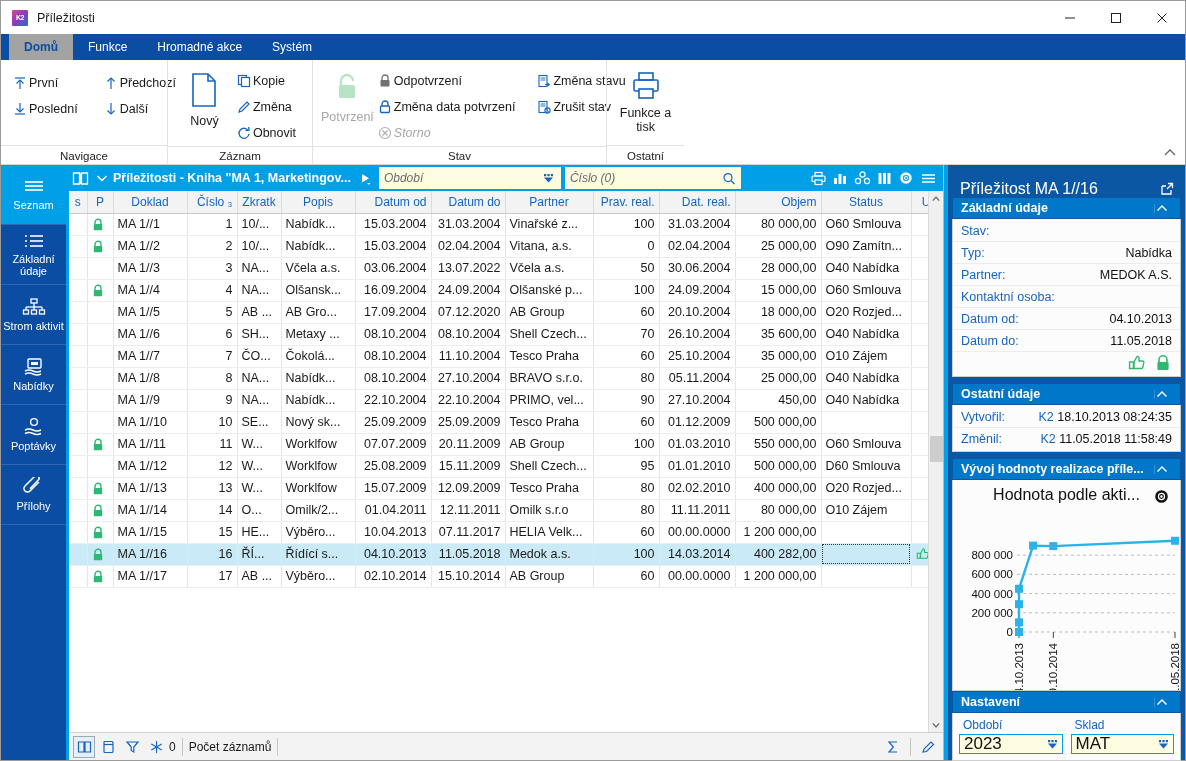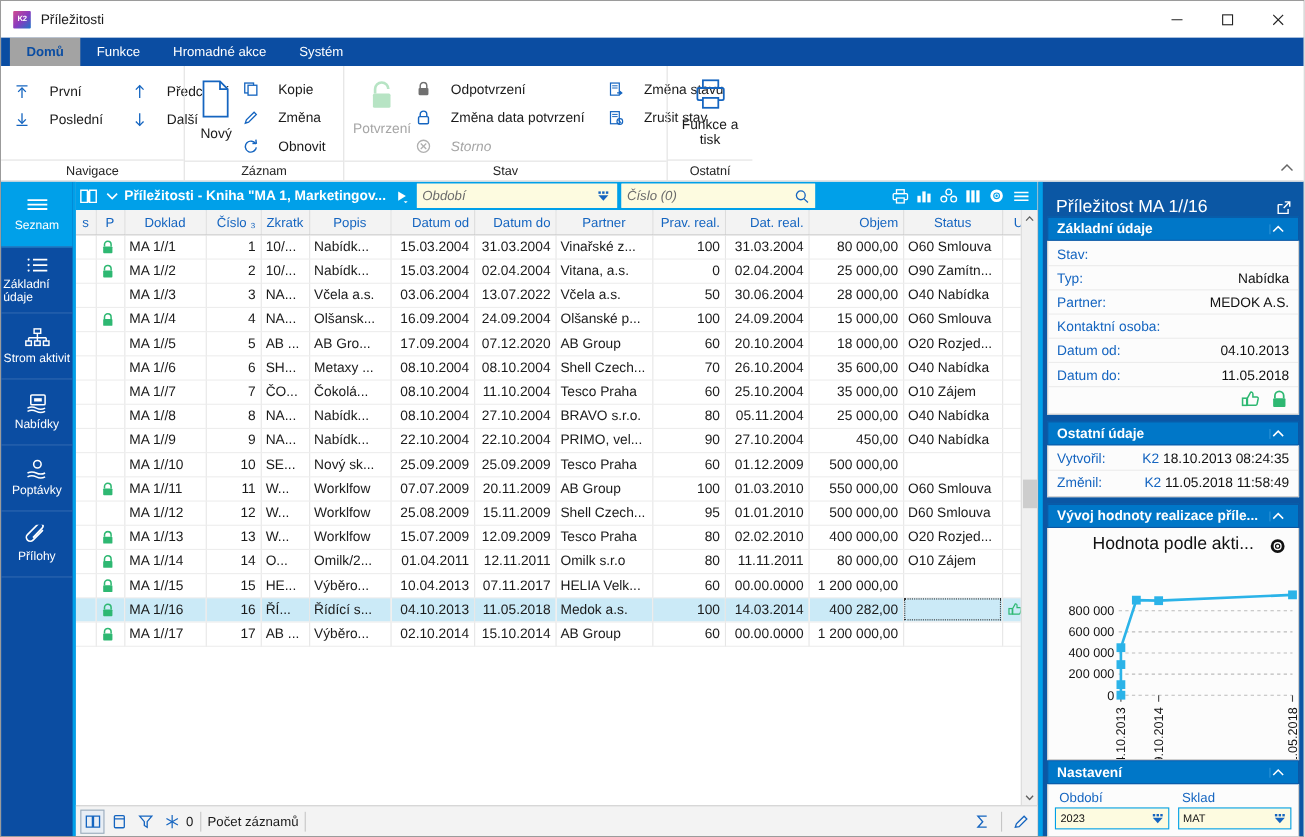--- a/index.html
+++ b/index.html
@@ -59,21 +59,21 @@
   .rgroup { display: flex; flex-direction: column; height: 105px; position: relative; }
   .rgroup + .rgroup { border-left: 1px solid #e2e2e2; }
   .rgroup-content { flex: 1; display: flex; align-items: flex-start; padding: 6px 8px 0 8px; }
   .rgroup-label {
     height: 20px; font-size: 11.5px; color: #222; text-align: center;
     display: flex; align-items: center; justify-content: center;
     border-top: 1px solid #e2e2e2;
   }
   .rcol { display: flex; flex-direction: column; }
   .ritem {
-    display: flex; align-items: center; gap: 18px; height: 26px;
+    display: flex; align-items: center; gap: 2px; height: 26px;
     padding: 0 8px 0 4px; font-size: 12.5px; color: #1a1a1a; white-space: nowrap;
   }
   .ritem.disabled { color: #a6a6a6; font-style: italic; }
   .ritem svg { flex: 0 0 auto; }
   .rbig {
     display: flex; flex-direction: column; align-items: center; justify-content: flex-start;
     width: 62px; padding-top: 4px; font-size: 12.5px; color: #1a1a1a;
   }
   .rbig.disabled { color: #a6a6a6; }
   .rbig .lbl { margin-top: 4px; text-align: center; line-height: 1.15; }
@@ -86,21 +86,21 @@
 
   
   .leftnav {
     width: 68px; min-width: 68px; background: #0b4da2;
     display: flex; flex-direction: column; color: #fff;
     border-right: 3px solid #00a0e9;
   }
   .nav-item {
     min-height: 60px; display: flex; flex-direction: column;
     align-items: center; justify-content: center; gap: 3px;
-    font-size: 11px; line-height: 1.1; 
+    font-size: 11px; line-height: 1.1; text-align: center;
     border-bottom: 1px solid #2f68b0;
     padding: 4px 2px;
   }
   .nav-item.active { background: #00a0e9; }
   .nav-fill { flex: 1; }
 
   
   .gridwrap {
     flex: 1; min-width: 0; display: flex; flex-direction: column;
     background: #fff; border-right: 1px solid #b8b8b8;
@@ -195,21 +195,21 @@
     white-space: nowrap; overflow: hidden;
   }
   .chart-gear { position: absolute; right: 10px; top: 8px; }
 
   
   .setbox { background: #fcfcfc; border: 1px solid #cfcfcf; border-top: none; display: flex; padding: 4px 6px 6px 6px; gap: 8px; }
   .setfield { flex: 1; }
   .setfield .lbl { color: #1565c0; font-size: 12px; padding: 1px 0 2px 4px; }
   .setinput {
     height: 20px; background: #fdfbe0; border: 1px solid #00a0e9;
-    display: flex; align-items: center; padding: 0 2px 0 4px; font-size: 10px; color: #111;
+    display: flex; align-items: center; padding: 0 2px 0 4px; font-size: 17px; color: #111;
   }
   .setinput .val { flex: 1; }
   svg { display: block; }
 </style>
 </head>
 <body>
 
 <div class="app">
 
   <div class="titlebar">

